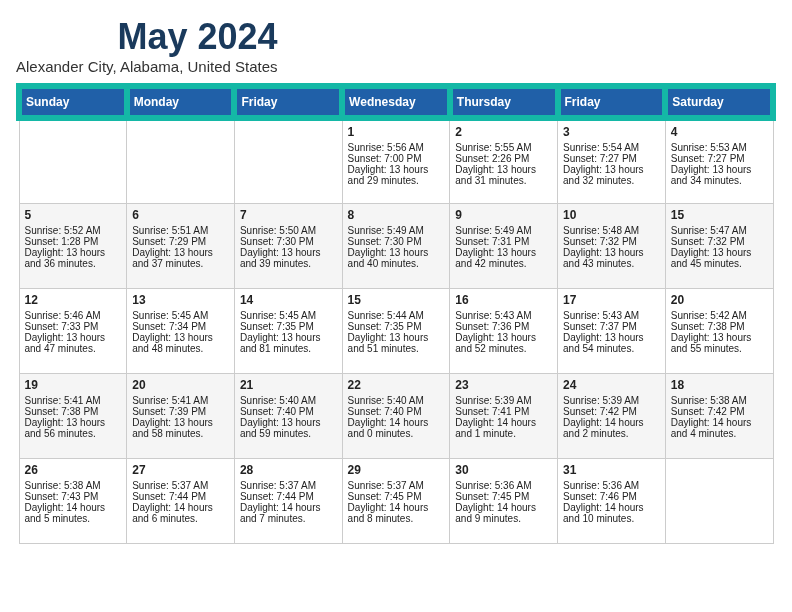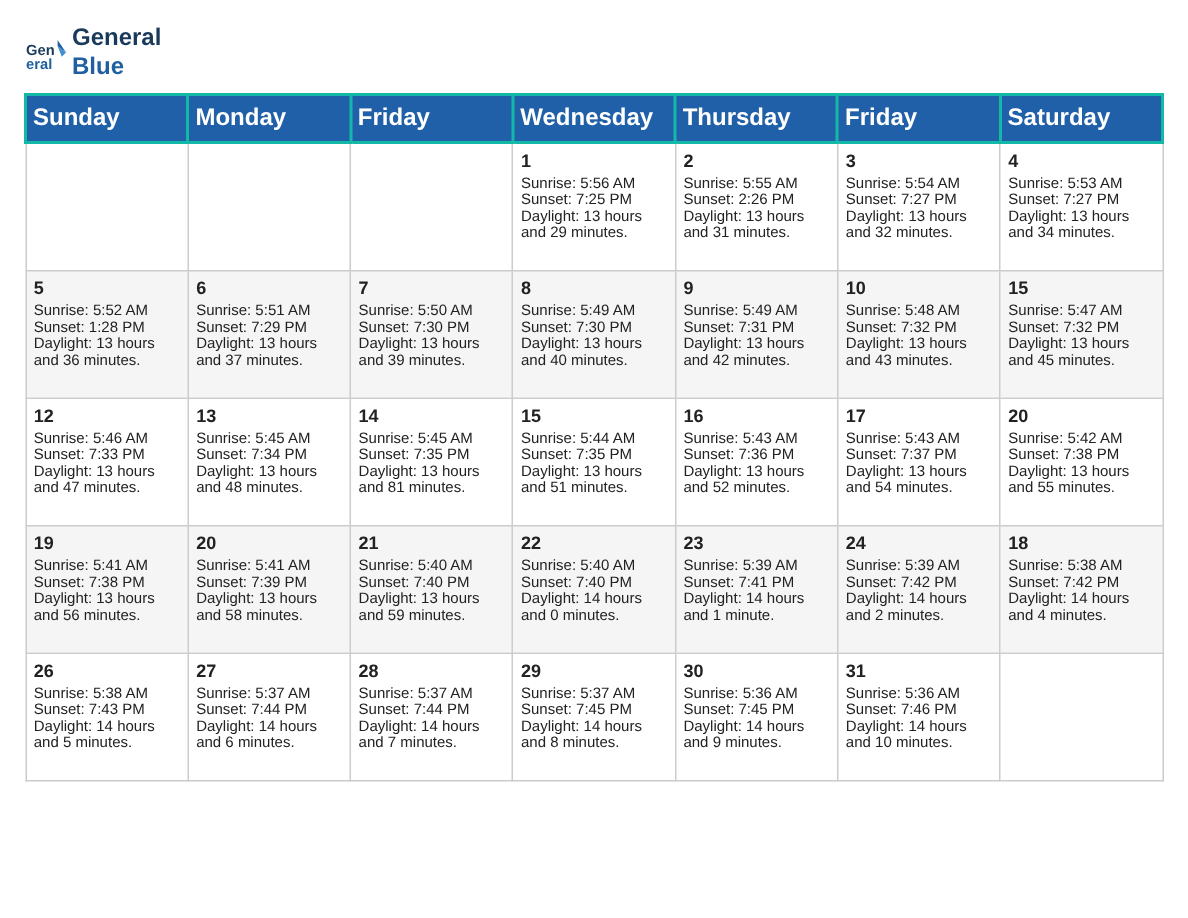--- a/index.html
+++ b/index.html
@@ -38,25 +38,25 @@
       color: #333;
     }
     table {
       width: 100%;
       border-collapse: collapse;
       table-layout: fixed;
     }
     thead th {
       background-color: #2060a8;
       color: #fff;
-      font-size: 16px;
+      font-size: 12px;
       font-weight: bold;
       padding: 6px 4px;
       text-align: left;
-      border: 2px solid #14b8a6;
+      border: 6px solid #14b8a6;
     }
     td {
       vertical-align: top;
       border: 1px solid #ccc;
       padding: 4px 5px;
       font-size: 10px;
       color: #222;
       height: 85px;
     }
     .day-num {
@@ -73,31 +73,23 @@
     }
     tr:nth-child(odd) td {
       background-color: #ffffff;
     }
     thead th:first-child { border-radius: 0; }
   </style>
 </head>
 <body>
 
 <div class="header">
-  <div class="logo">
-    <svg class="logo-icon" viewBox="0 0 40 40">
-      <text x="2" y="22" font-size="14" font-weight="bold" fill="#1a3a5c">Gen</text>
-      <text x="2" y="36" font-size="14" font-weight="bold" fill="#2060a0">eral</text>
-      <polygon points="32,8 40,20 32,14" fill="#2060a0"></polygon>
-      <polygon points="32,14 40,20 36,24" fill="#4090d0"></polygon>
-    </svg>
-    <div>
-      <div style="font-size:16px;font-weight:bold;color:#1a3a5c;line-height:1.2">General</div>
-      <div style="font-size:16px;font-weight:bold;color:#2060a0;line-height:1.2">Blue</div>
-    </div>
+  <div class="title-block">
+    <div class="month-title">May 2024</div>
+    <div class="location-title">Alexander City, Alabama, United States</div>
   </div>
 </div>
 
 <table>
   <thead>
     <tr>
     <th>Sunday</th>
         <th>Monday</th>
         <th>Friday</th>
         <th>Wednesday</th>
@@ -107,21 +99,21 @@
       </tr>
   </thead>
   <tbody id="calendar-body">
   <tr>
         <td class="cell-empty"></td>
         <td class="cell-empty"></td>
         <td class="cell-empty"></td>
         <td>
           <div class="day-num">1</div>
           <div>Sunrise: 5:56 AM</div>
-          <div>Sunset: 7:25 PM</div>
+          <div>Sunset: 7:00 PM</div>
           <div>Daylight: 13 hours and 29 minutes.</div>
         </td>
         <td>
           <div class="day-num">2</div>
           <div>Sunrise: 5:55 AM</div>
           <div>Sunset: 2:26 PM</div>
           <div>Daylight: 13 hours and 31 minutes.</div>
         </td>
         <td>
           <div class="day-num">3</div>

